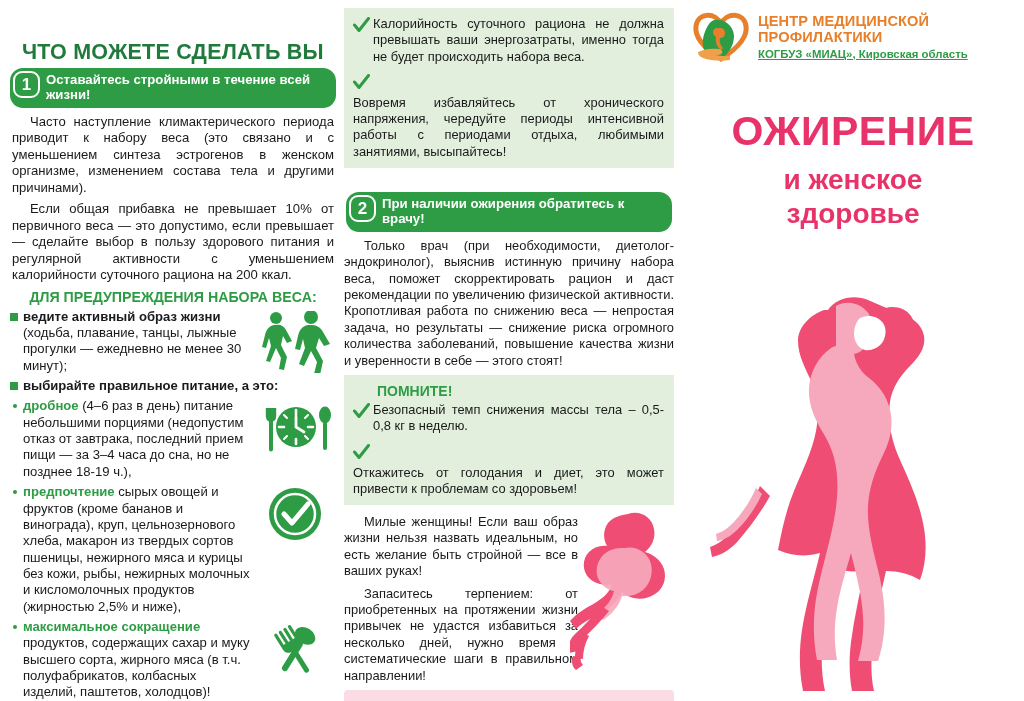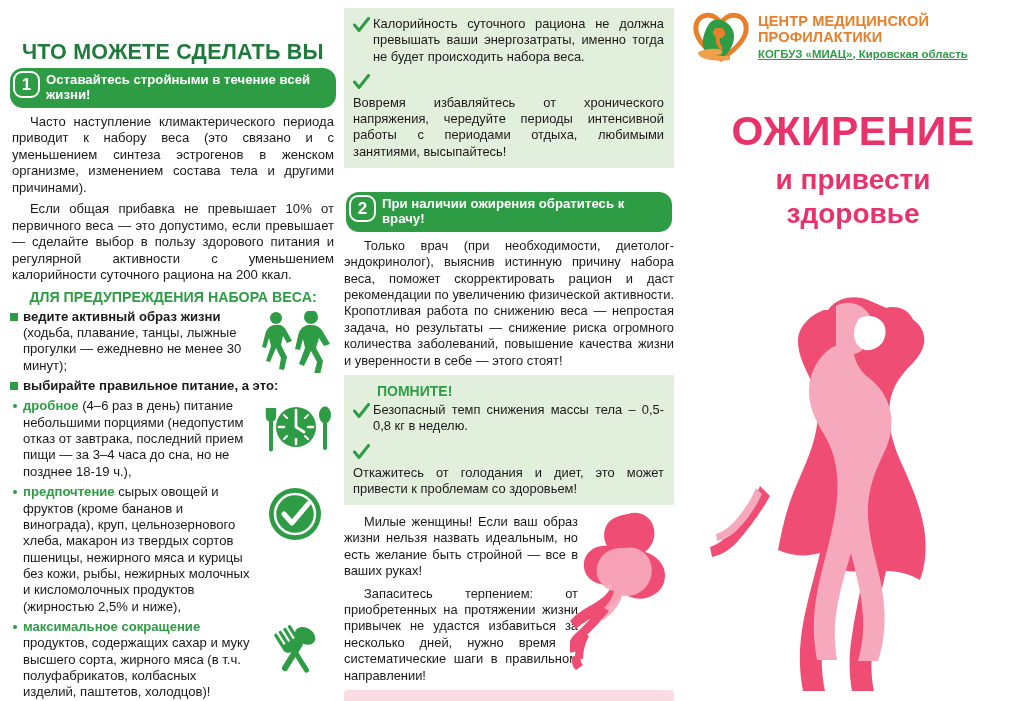--- a/index.html
+++ b/index.html
@@ -440,21 +440,21 @@
       </div>
       <div class="logo-text">
         <div class="logo-l1">ЦЕНТР МЕДИЦИНСКОЙ</div>
         <div class="logo-l1">ПРОФИЛАКТИКИ</div>
         <div class="logo-l2">КОГБУЗ «МИАЦ», Кировская область</div>
       </div>
     </div>
 
     <div class="title-main">ОЖИРЕНИЕ</div>
     <div class="title-sub">
-      <div>и привести</div>
+      <div>и женское</div>
       <div>здоровье</div>
     </div>
 
     <div class="hero-wrap">
       <svg width="300" height="429" viewBox="0 0 300 429" aria-hidden="true">
 
         <g fill="#ef4d73">
           <path d="M118 38
                    c8 -12 26 -16 40 -10
                    c10 4 20 9 30 12

